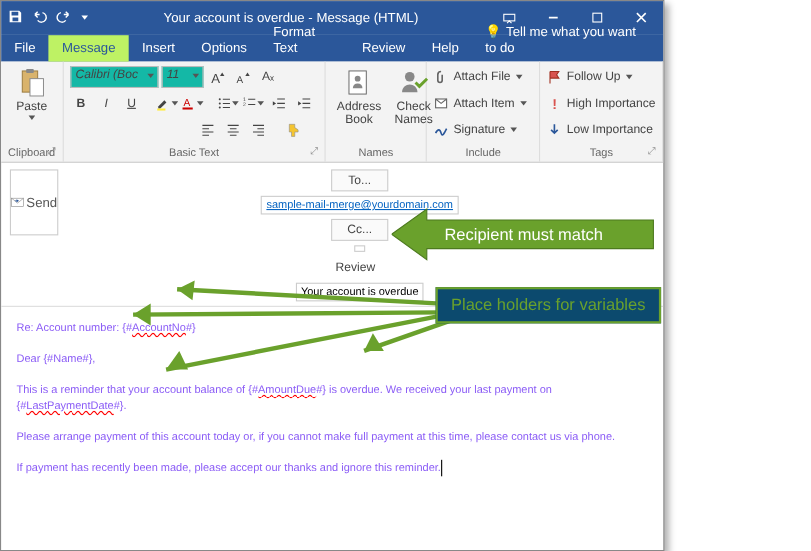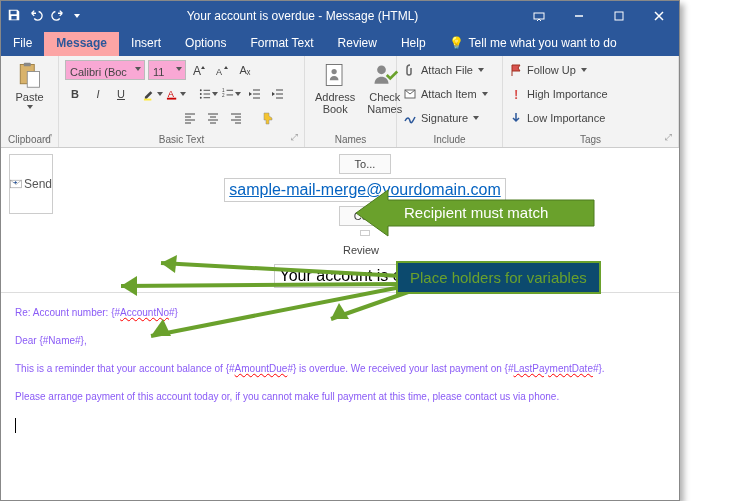--- a/index.html
+++ b/index.html
@@ -1,58 +1,58 @@
 <!DOCTYPE html>
 <html><head>
 <meta charset="utf-8">
 <style>
 * { margin: 0; padding: 0; box-sizing: border-box; font-family: "Segoe UI", Arial, sans-serif; }
 body { background: #fff; }
-.window { width: 680px; height: 501px; border: 1px solid #888; position: relative; overflow: hidden; box-shadow: 4px 4px 6px rgba(0,0,0,0.3); }
+.window { width: 604px; height: 501px; border: 1px solid #888; position: relative; overflow: hidden; box-shadow: 4px 4px 6px rgba(0,0,0,0.3); }
 .titlebar { height: 30px; background: #2b579a; color: #fff; display: flex; align-items: center; font-size: 12px; }
 .titlebar .qat { display: flex; align-items: center; gap: 8px; padding: 0 6px; }
 .titlebar .qat svg { width: 14px; height: 14px; }
 .titlebar .title { flex: 1; text-align: center; }
 .titlebar .winbtns { display: flex; }
 .titlebar .winbtn { width: 40px; height: 30px; display: flex; align-items: center; justify-content: center; }
 .titlebar .winbtn svg { width: 12px; height: 12px; }
 
 .tabs { height: 25px; background: #2b579a; display: flex; align-items: flex-end; font-size: 12px; color: #fff; }
 .tab { padding: 4px 12px 6px; cursor: pointer; }
-.tab.active { background: #fca5a5; color: #2b579a; font-weight: bold; }
+.tab.active { background: #bef264; color: #2b579a; }
 .tab .lightbulb { margin-right: 4px; }
 
 .ribbon { background: #f3f3f3; border-bottom: 1px solid #ccc; display: flex; height: 92px; font-size: 11px; color: #444; }
 .group { border-right: 1px solid #ddd; padding: 3px 6px 2px; display: flex; flex-direction: column; justify-content: space-between; }
 .group-content { display: flex; align-items: flex-start; gap: 4px; }
 .group-label { text-align: center; font-size: 10px; color: #666; padding-top: 2px; position: relative; }
 .group-label .dlg { position: absolute; right: 0; bottom: 2px; font-size: 9px; color: #888; }
 .bigbtn { display: flex; flex-direction: column; align-items: center; padding: 2px 4px; gap: 2px; }
 .bigbtn svg { width: 28px; height: 28px; }
 .smallrow { display: flex; align-items: center; gap: 3px; height: 22px; }
-.fontbox, .sizebox { border: 1px solid #bbb; background: #f9a8d4; font-size: 11px; padding: 1px 14px 1px 4px; height: 20px; display: flex; align-items: flex-end; position: relative; }
+.fontbox, .sizebox { border: 1px solid #bbb; background: #14b8a6; font-size: 11px; padding: 1px 14px 1px 4px; height: 20px; display: flex; align-items: flex-start; position: relative; font-style: italic; }
 .fontbox { width: 80px; }
 .sizebox { width: 38px; }
 .dropdown-caret { position: absolute; right: 3px; top: 6px; border-left: 3px solid transparent; border-right: 3px solid transparent; border-top: 4px solid #555; }
 .iconbtn { width: 20px; height: 20px; display: flex; align-items: center; justify-content: center; }
 .iconbtn svg { width: 14px; height: 14px; }
 .splitcaret { border-left: 3px solid transparent; border-right: 3px solid transparent; border-top: 4px solid #555; margin-left: 1px; }
 .textfmt { display: flex; flex-direction: column; gap: 2px; }
 .col { display: flex; flex-direction: column; gap: 2px; }
 .linkrow { display: flex; align-items: center; gap: 4px; font-size: 11px; height: 22px; white-space: nowrap; }
 .linkrow svg { width: 14px; height: 14px; flex-shrink: 0; }
 
 .fields { padding: 6px 8px 4px; border-bottom: 1px solid #ddd; display: flex; gap: 6px; font-size: 12px; }
 .sendbtn { width: 44px; height: 60px; border: 1px solid #ccc; display: flex; flex-direction: row; align-items: center; justify-content: center; gap: 2px; color: #555; }
 .sendbtn svg { width: 22px; height: 16px; }
 .fieldrows { flex: 1; display: flex; flex-direction: column; gap: 4px; }
 .fieldrow { display: flex; align-items: center; gap: 4px; flex-direction: column; }
 .fieldlbl { width: 52px; height: 20px; border: 1px solid #ccc; display: flex; align-items: center; justify-content: center; font-size: 11px; color: #444; background: #fafafa; }
 .fieldlbl.plain { border: none; background: none; justify-content: flex-start; padding-left: 4px; }
-.fieldinput { flex: 1; height: 20px; border: 1px solid #ccc; padding: 2px 4px; font-size: 16px; display: flex; align-items: flex-end; }
+.fieldinput { flex: 1; height: 20px; border: 1px solid #ccc; padding: 2px 4px; font-size: 10px; display: flex; align-items: flex-end; }
 .fieldinput .link { color: #0563c1; text-decoration: underline; }
 
 .body-area { padding: 12px 14px; font-size: 10px; line-height: 1.5; color: #8b5cf6; position: relative; }
 .body-area p { margin-bottom: 13px; }
 .spellerr { text-decoration: underline wavy red; text-decoration-thickness: 1px; }
 
 .callout1 { position: absolute; left: 355px; top: 187px; z-index: 10; }
 .arrow-shape { fill: #6aa12c; stroke: #4d7a1f; stroke-width: 1; }
 .callout1 text { fill: #fff; font-size: 15px; }
 .callout2 { position: absolute; left: 395px; top: 260px; z-index: 10; border: 2px solid #6aa12c; background: #0c4a6e; padding: 6px 12px; color: #6aa12c; font-size: 15px; }
@@ -360,21 +360,21 @@
         <div class="fieldinput">Your account is overdue</div>
       </div>
     </div>
   </div>
 
   <div class="body-area">
     <p><span>Re: Account number: {#</span><span class="spellerr">AccountNo</span><span>#}</span></p>
     <p>Dear {#Name#},</p>
     <p><span>This is a reminder that your account balance of {#</span><span class="spellerr">AmountDue</span><span>#} is overdue. We received your last payment on {#</span><span class="spellerr">LastPaymentDate</span><span>#}.</span></p>
     <p>Please arrange payment of this account today or, if you cannot make full payment at this time, please contact us via phone.</p>
-    <p><span class="cursor"></span></p>
+    <p><span>If payment has recently been made, please accept our thanks and ignore this reminder.</span><span class="cursor"></span></p>
   </div>
 
   <svg class="callout1" width="240" height="50">
     <path class="arrow-shape" d="M0 25 L32 2 L32 12 L238 12 L238 38 L32 38 L32 48 Z"></path>
     <text x="48" y="30">Recipient must match</text>
   </svg>
 
   <div class="callout2">Place holders for variables</div>
 
   <svg class="arrow-line" style="left:130px;top:250px" width="280" height="60">

